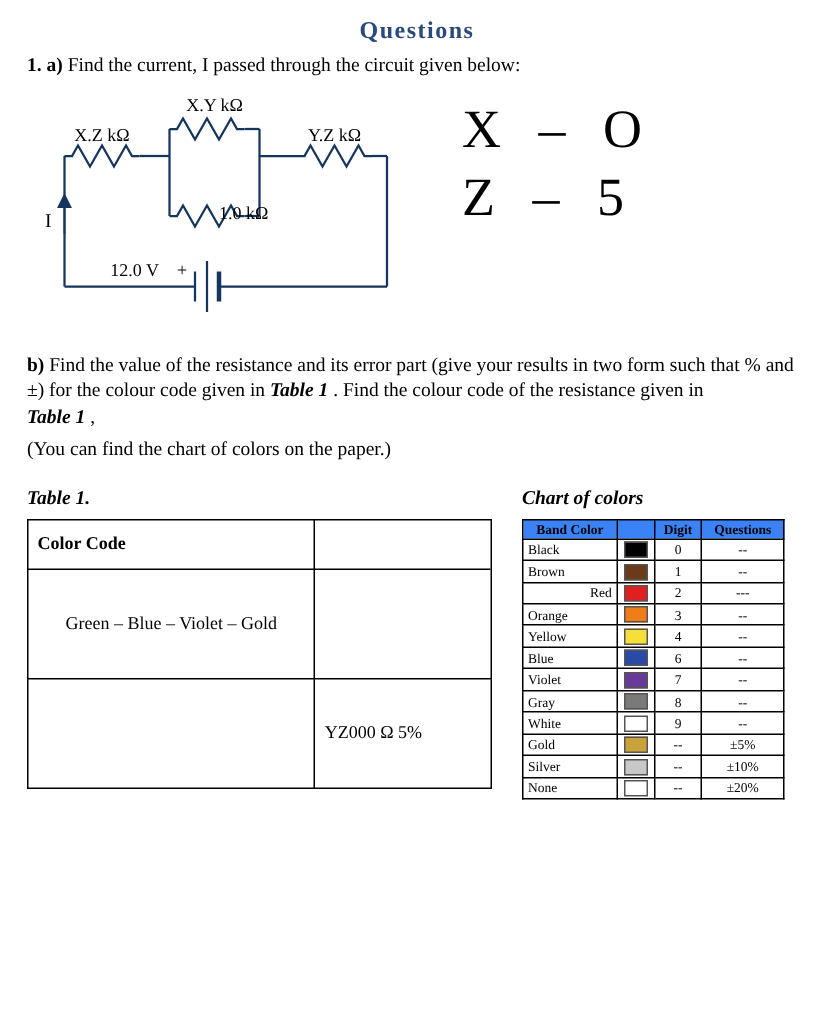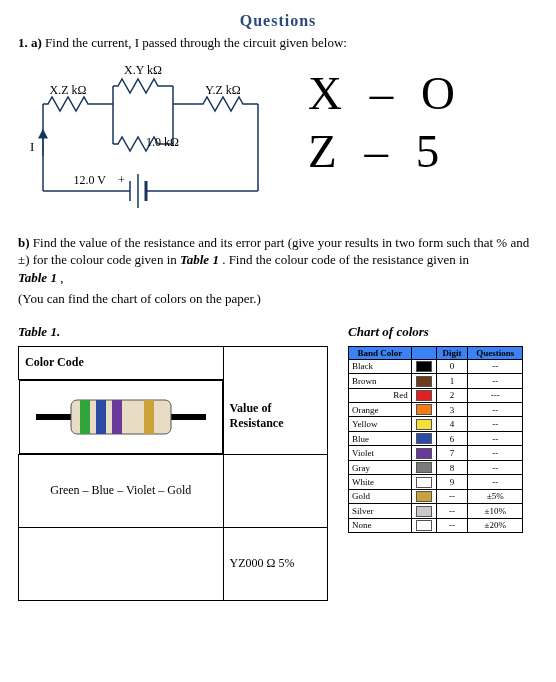--- a/index.html
+++ b/index.html
@@ -13,21 +13,21 @@
     background: #fff;
   }
   .qtop { font-size: 16px; color: #2a4a7a; text-align: center; letter-spacing: 1px; margin-bottom: 2px; font-weight: bold;}
   .para { margin: 4px 0; line-height: 1.35; }
   .italic { font-style: italic; }
   .bold { font-weight: bold; }
   .row { display: flex; align-items: flex-start; }
   .circuit-box { width: 260px; }
   .handwrite {
     font-family: "Segoe Script", "Comic Sans MS", cursive;
-    font-size: 47px;
+    font-size: 36px;
     line-height: 1.25;
     margin-left: 30px;
     margin-top: 8px;
   }
   .handwrite .hl { letter-spacing: 8px; }
   .section-row { display:flex; justify-content: space-between; margin-top:10px;}
   .tbl { border-collapse: collapse; }
   .tbl td, .tbl th { border: 1px solid #000; padding: 4px 6px; font-size: 12px; }
   .tbl1 { width: 310px; }
   .tbl1 td { height: 64px; vertical-align: middle; }
@@ -130,37 +130,20 @@
 <div class="section-row">
   <div style="flex:1">
     <div class="center-title">Table 1.</div>
     <table class="tbl tbl1">
       <tbody>
           <tr>
         <td class="hdr col1" style="text-align:left">Color Code</td>
         <td class="col2" rowspan="1" style="height:auto;border-bottom:none"></td>
       </tr>
       <tr>
-        <td class="col1 resistor-img" style="border-top:1px solid #000">
-          <svg width="170" height="50">
-            <line x1="0" y1="25" x2="35" y2="25" stroke="#000" stroke-width="6"></line>
-            <line x1="135" y1="25" x2="170" y2="25" stroke="#000" stroke-width="6"></line>
-            <rect x="35" y="8" width="100" height="34" rx="6" fill="#e8dcc4" stroke="#555"></rect>
-            <rect x="44" y="8" width="10" height="34" fill="#2fa53a"></rect>
-            <rect x="60" y="8" width="10" height="34" fill="#2a4aa5"></rect>
-            <rect x="76" y="8" width="10" height="34" fill="#6a3a9a"></rect>
-            <rect x="108" y="8" width="10" height="34" fill="#c9a23a"></rect>
-          </svg>
-        </td>
-        <td class="col2" style="border-top:none">
-          <div class="bold">Value of</div>
-          <div class="bold">Resistance</div>
-        </td>
-      </tr>
-      <tr>
         <td class="col1">Green – Blue – Violet – Gold</td>
         <td class="col2"></td>
       </tr>
       <tr>
         <td class="col1"></td>
         <td class="col2">YZ000 Ω 5%</td>
       </tr>
     </tbody>
       </table>
   </div>

